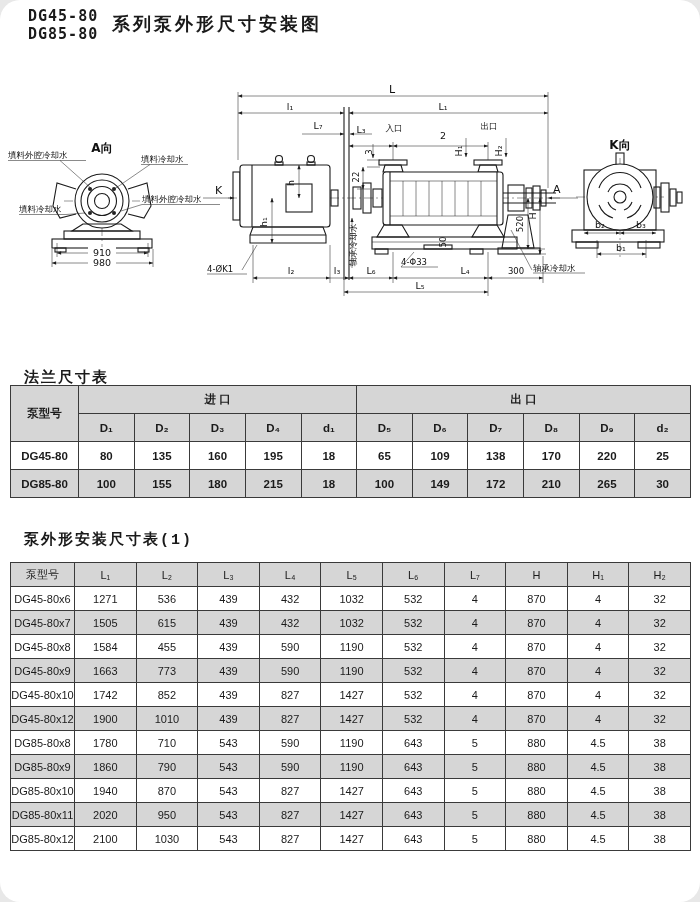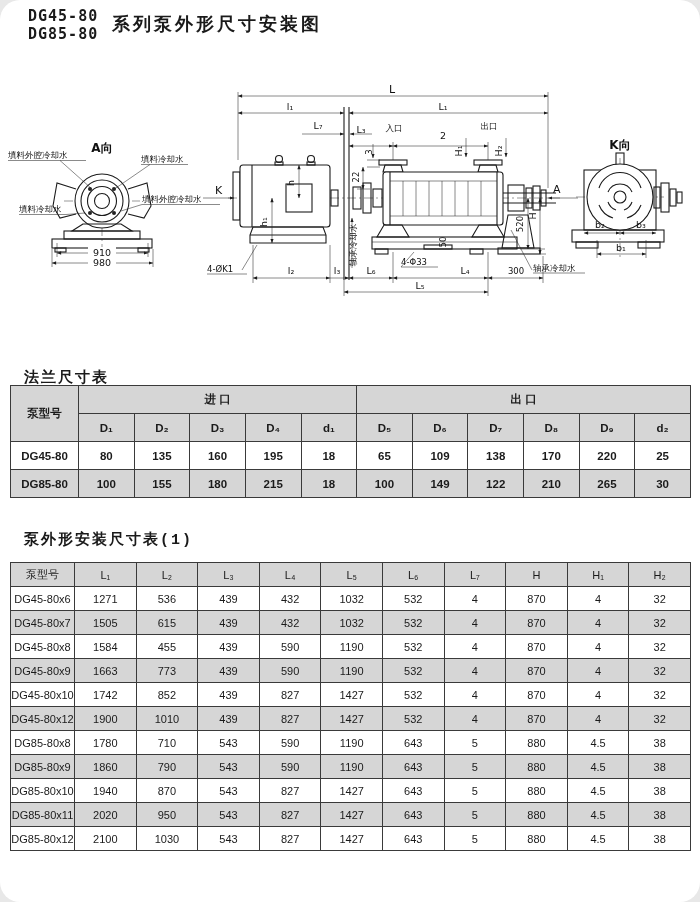--- a/index.html
+++ b/index.html
@@ -339,21 +339,21 @@
         </tr>
         <tr>
           <td>DG85-80</td>
           <td>100</td>
           <td>155</td>
           <td>180</td>
           <td>215</td>
           <td>18</td>
           <td>100</td>
           <td>149</td>
-          <td>122</td>
+          <td>172</td>
           <td>210</td>
           <td>265</td>
           <td>30</td>
         </tr>
       </tbody>
     </table>
 
   <div class="section-title" id="install-title">泵外形安装尺寸表(1)</div>
   <table class="spec" id="install-table">
     <colgroup>

